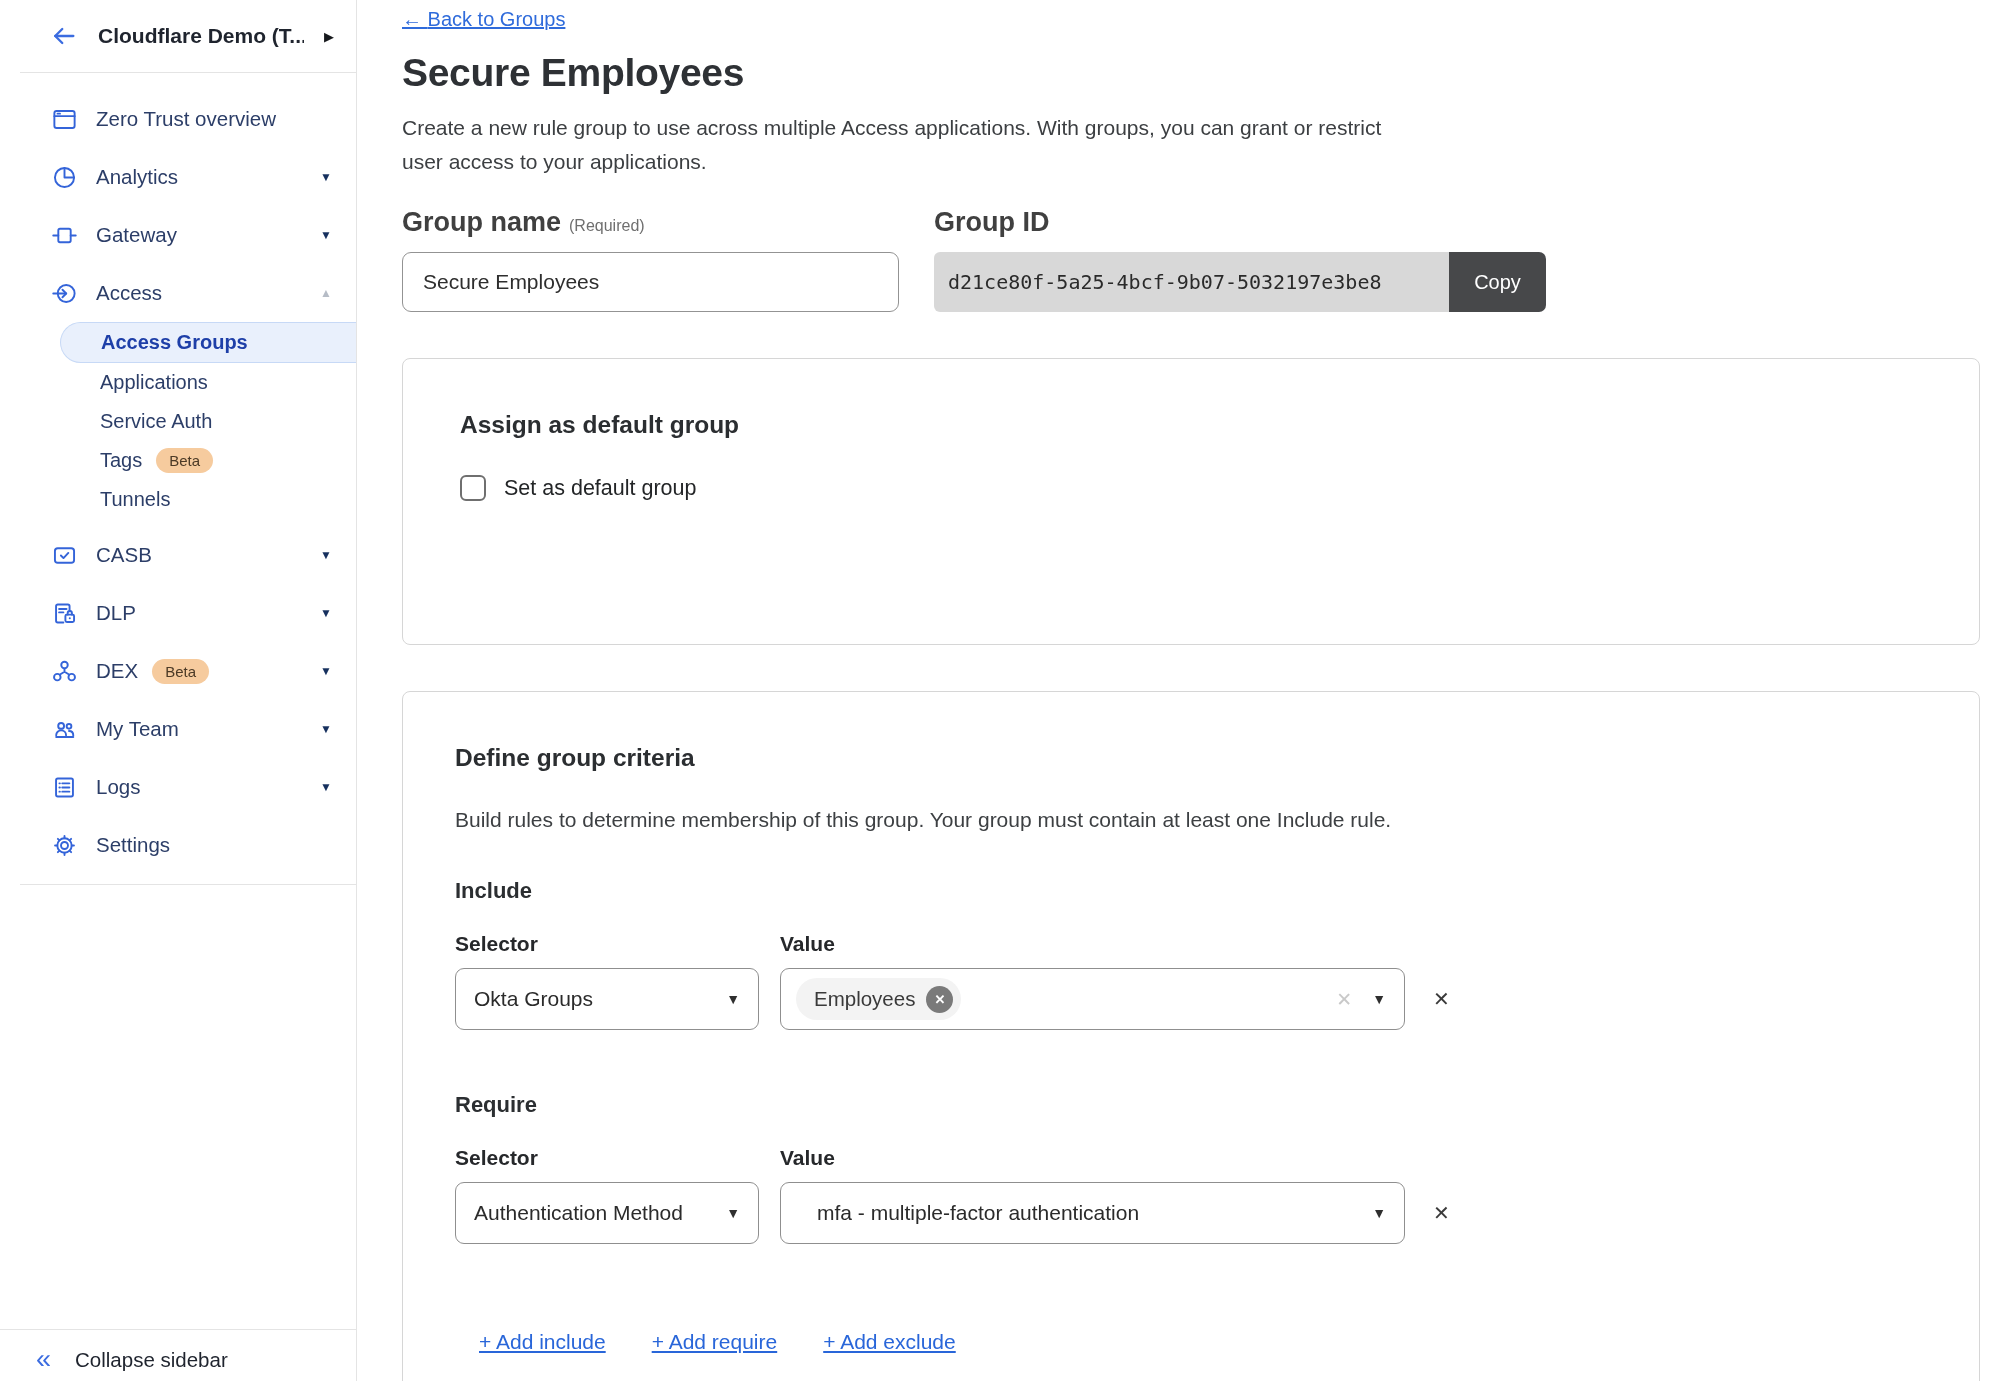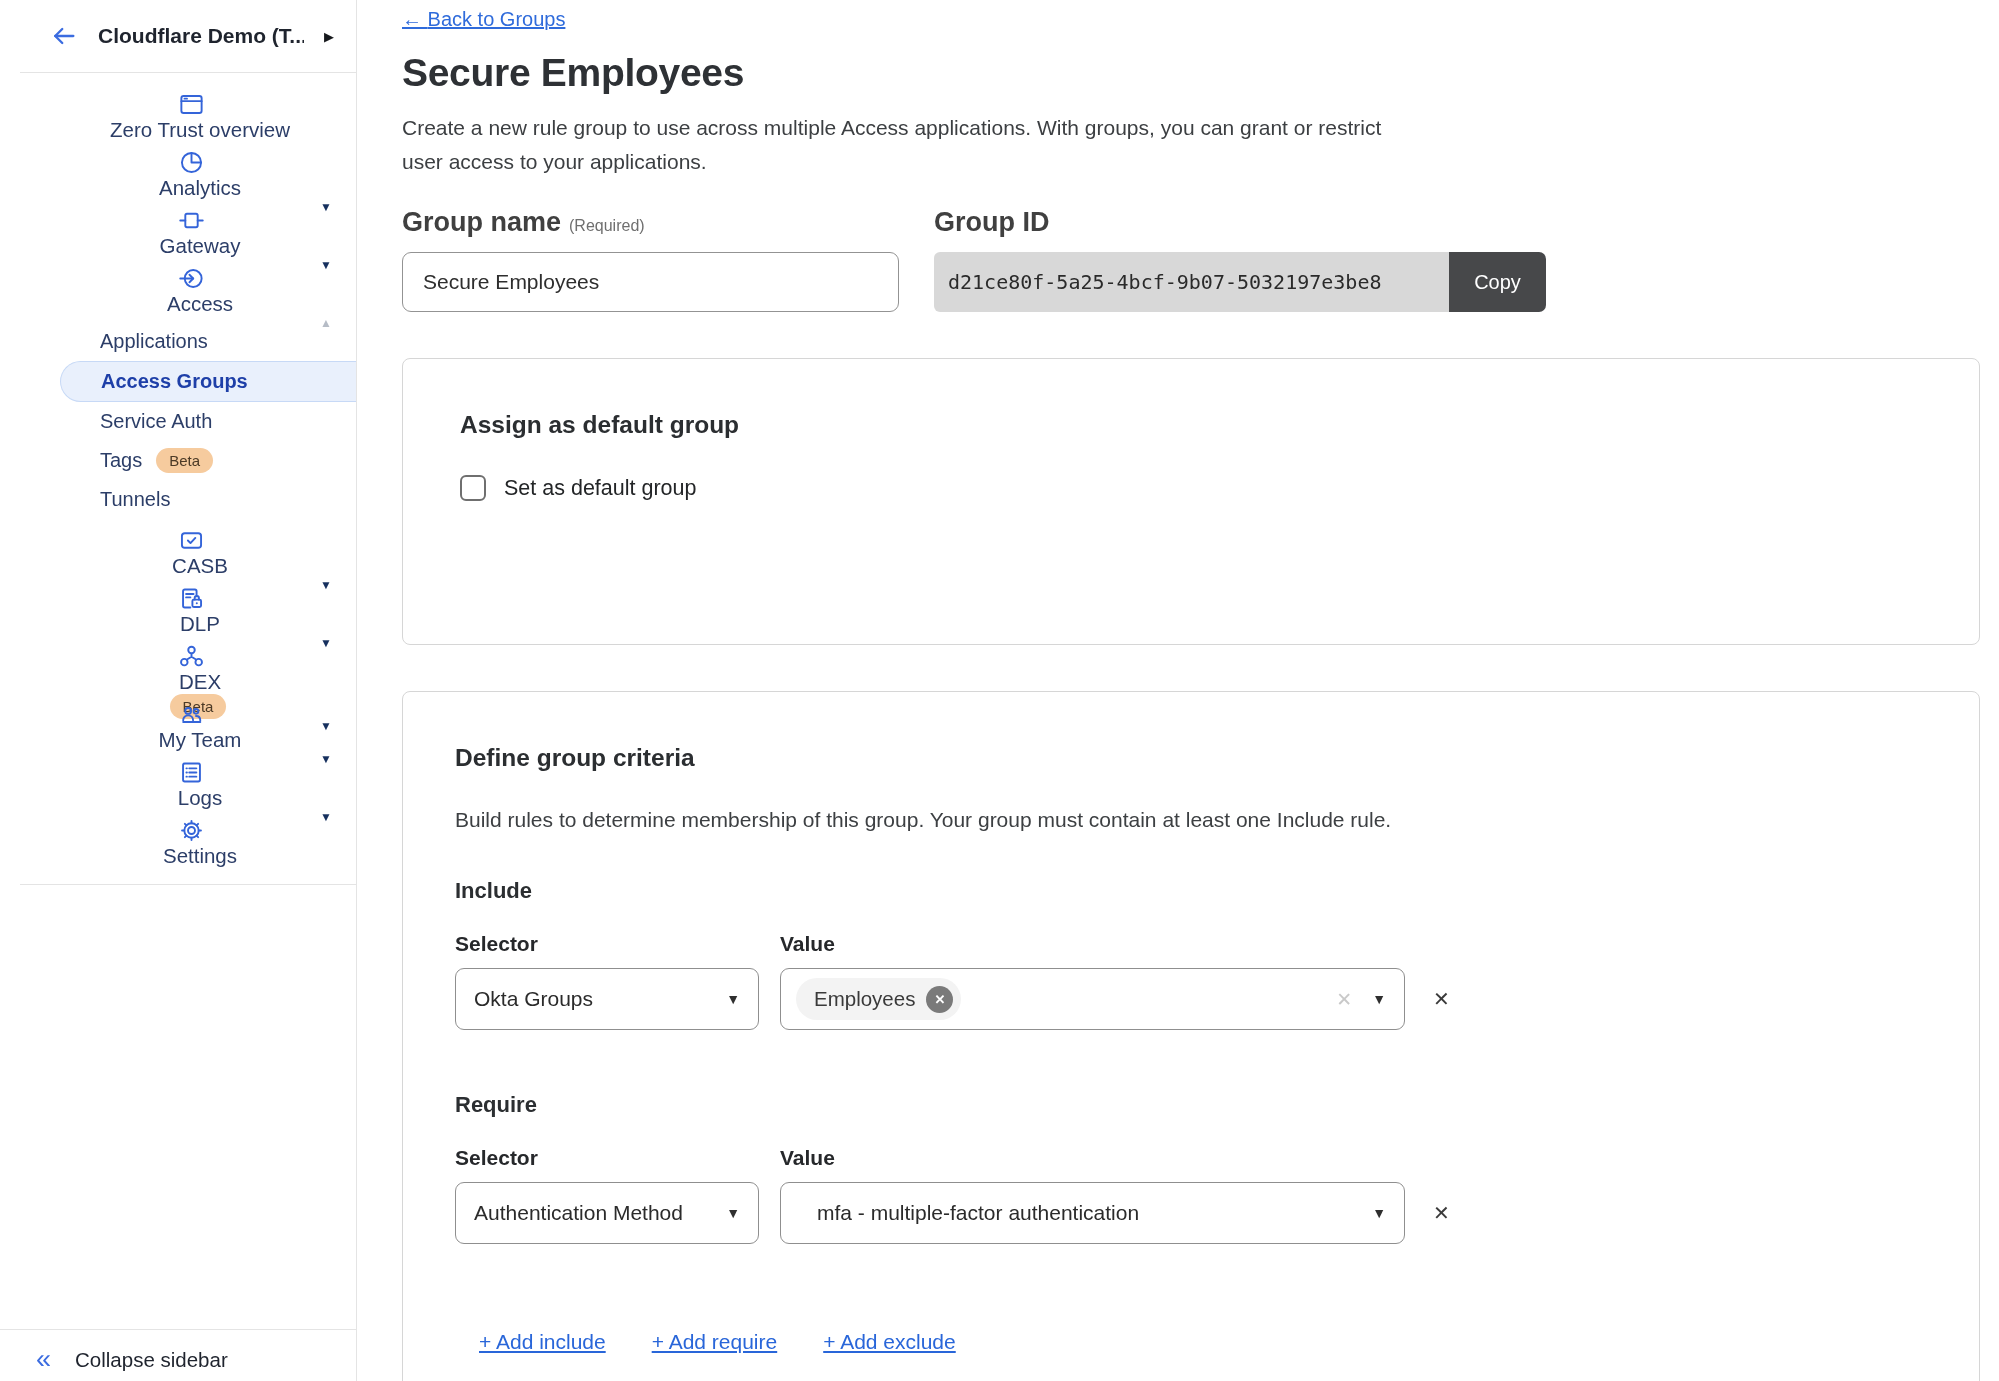--- a/index.html
+++ b/index.html
@@ -22,21 +22,21 @@
   .sb-back { flex:0 0 auto; width:28px; height:28px; cursor:pointer; }
   .sb-title {
     flex:1 1 auto; font-size:21px; font-weight:700; color:#1f242e;
     white-space:nowrap; overflow:hidden;
   }
   .sb-expand { flex:0 0 auto; font-size:13px; color:#16181c; }
 
   .nav { padding-top:17px; }
   .nav-item {
     height:58px; display:flex; align-items:center;
-    padding:0 24px 0 30px; cursor:pointer; position:relative;flex-direction:column;
+    padding:0 24px 0 30px; cursor:pointer; position:relative;
   }
   .nicon { width:28px; height:28px; flex:0 0 auto; display:flex; align-items:center; justify-content:center; }
   .nicon svg { width:27px; height:27px; }
   .nlabel { margin-left:18px; font-size:20.5px; font-weight:500; color:#2c3e68; }
   .chev { margin-left:auto; font-size:12px; color:#16305e; }
   .chev.up { color:#b6bcc6; }
 
   .nav-sub { }
   .sub-item {
     height:39px; display:flex; align-items:center;
@@ -218,25 +218,25 @@
           <circle cx="13.5" cy="12" r="7.5"></circle>
             <path d="M2 12h11.5"></path>
             <path d="M10.2 8.7 13.5 12l-3.3 3.3"></path>
         </svg>
       </span>
       <span class="nlabel">Access</span>
       <span class="chev up">▲</span>
     </div>
 
     <div class="nav-sub">
+      <div class="sub-item selected">
+        <span>Access Groups</span>
+      </div>
       <div class="sub-item">
         <span>Applications</span>
-      </div>
-      <div class="sub-item selected">
-        <span>Access Groups</span>
       </div>
       <div class="sub-item">
         <span>Service Auth</span>
       </div>
       <div class="sub-item">
         <span>Tags</span>
         <span class="beta">Beta</span>
       </div>
       <div class="sub-item">
         <span>Tunnels</span>

